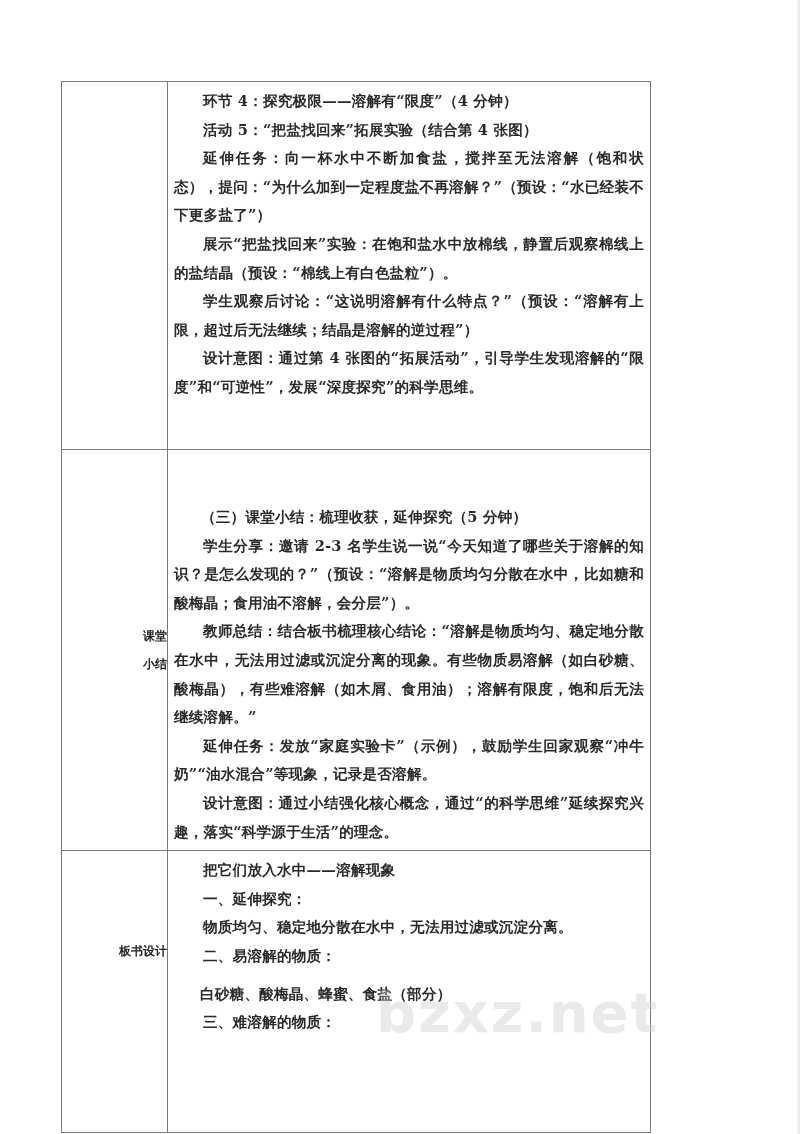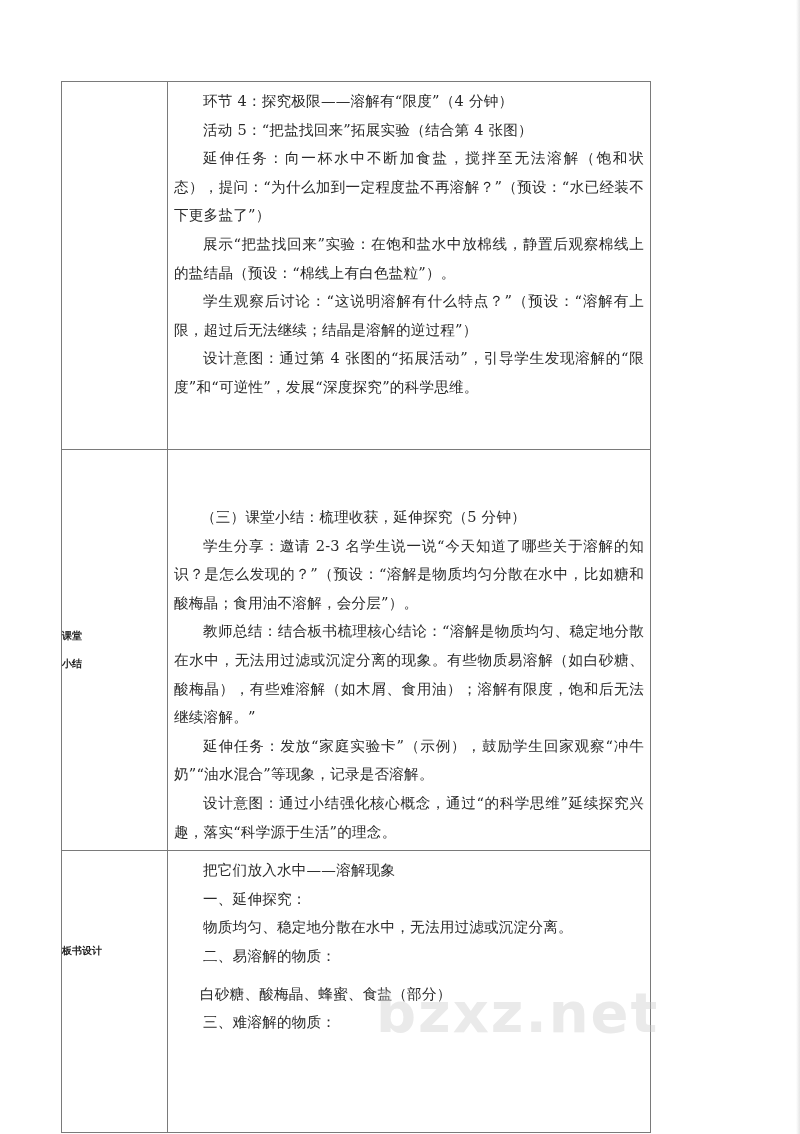--- a/index.html
+++ b/index.html
@@ -28,29 +28,30 @@
       left: 61px;
       top: 81px;
       width: 590px;
       border-collapse: collapse;
       table-layout: fixed;
     }
     .lesson-table td {
       border: 1px solid #7a7a7a;
       vertical-align: top;
       padding: 0;
+      font-weight: bold;
     }
     .col-label { width: 106px; }
     .col-content { width: 483px; }
     .label-cell {
-      text-align: left;
+      text-align: right;
       vertical-align: middle !important;
       font-family: "DejaVu Sans", "Liberation Sans", sans-serif;
       font-weight: bold;
-      font-size: 10px;
+      font-size: 12px;
       line-height: 28px;
       color: #222;
     }
     .content-cell {
       padding: 5px 6px 4px 6px !important;
     }
     .para {
       margin: 0;
       font-size: 14.6px;
       line-height: 28.6px;

